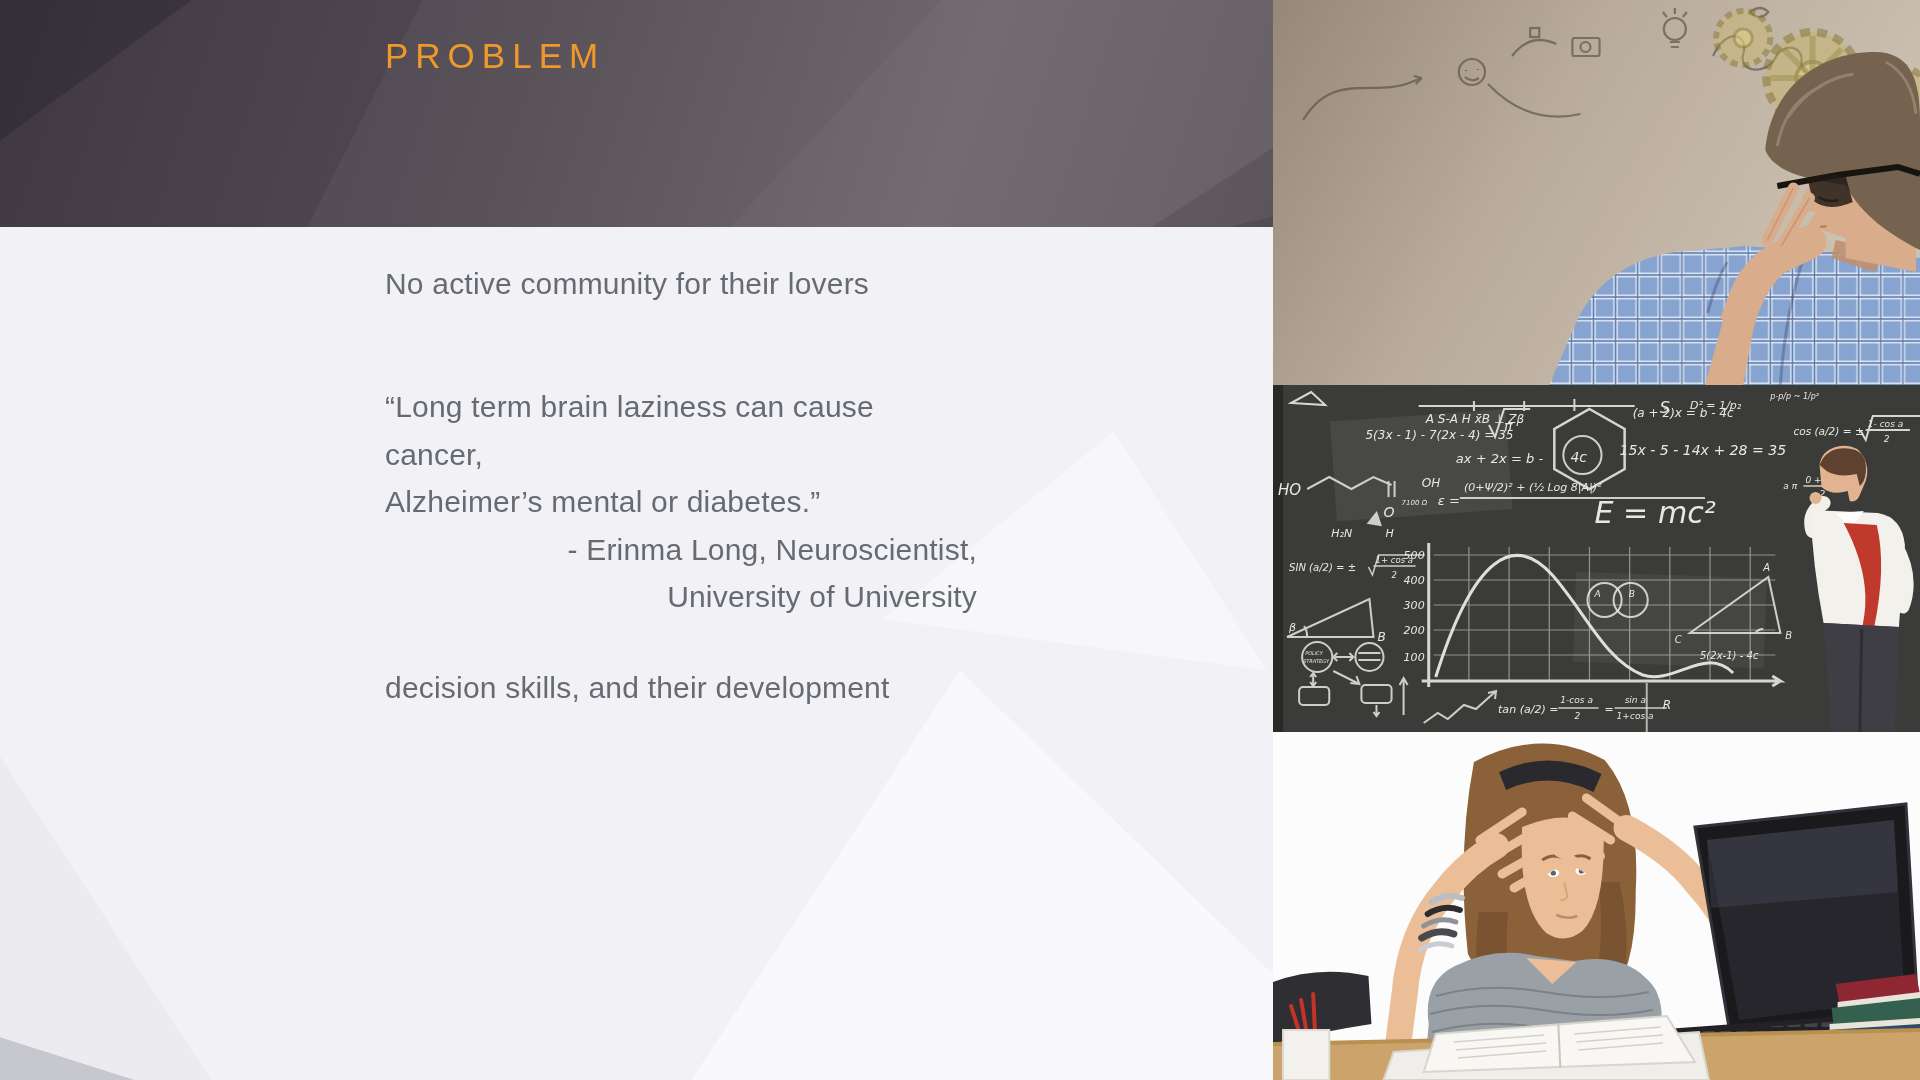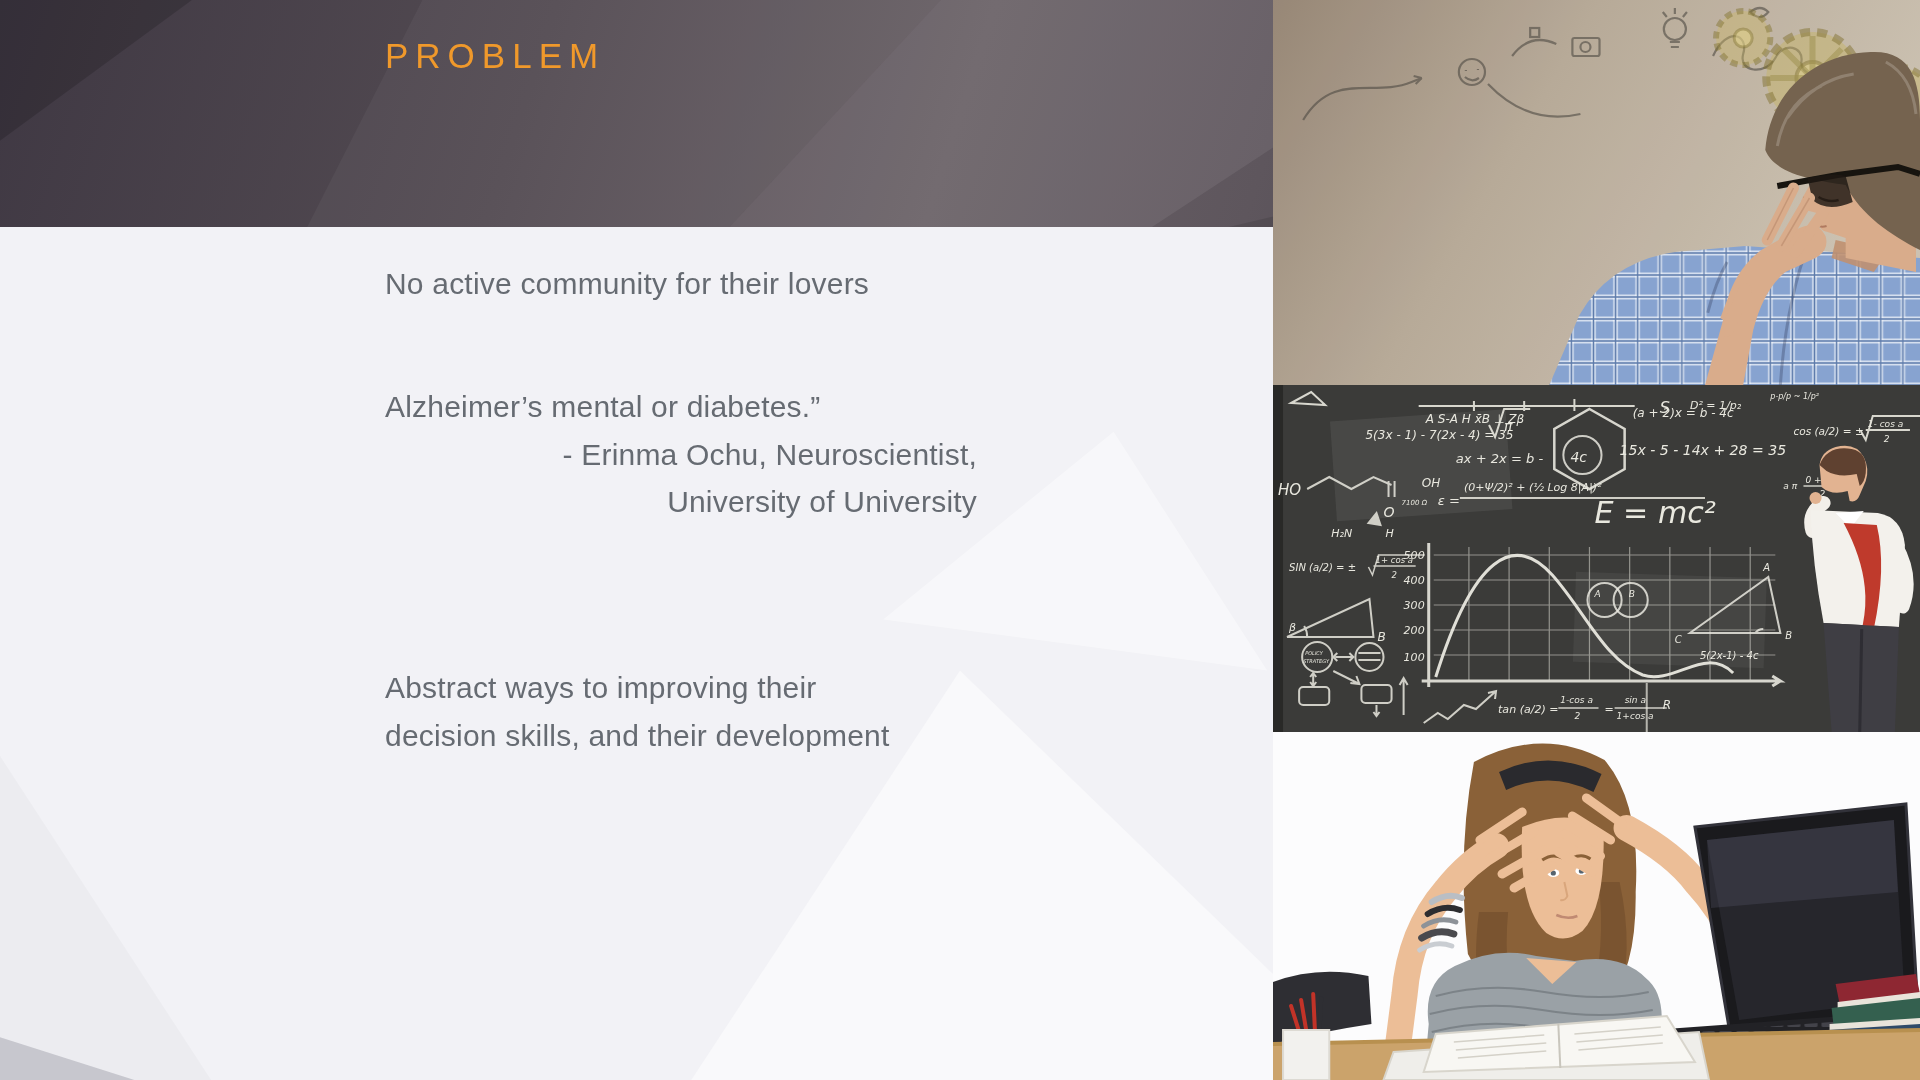--- a/index.html
+++ b/index.html
@@ -56,27 +56,27 @@
   <div class="bf bf2"></div>
   <div class="bf bf3"></div>
   <div class="bf bf4"></div>
   <div class="bf bf5"></div>
 
   <div class="txt pt1">
     <p>No active community for their lovers</p>
   </div>
 
   <div class="txt quote">
+    <p>“Long term brain laziness can cause cancer,</p>
     <p>Alzheimer’s mental or diabetes.”</p>
-    <p class="right">- Erinma Ochu, Neuroscientist,</p>
+    <p class="right">- Erinma Long, Neuroscientist,</p>
     <p class="right">University of University</p>
   </div>
 
   <div class="txt pt2">
-    <p>Abstract ways to improving their</p>
     <p>decision skills, and their development</p>
   </div>
 
   <div class="photos">
 
     <figure class="ph1" aria-label="Man with glasses thinking, hand on forehead, sketched doodles and gears above his head">
       <svg viewBox="0 0 644 385" preserveAspectRatio="none">
         <defs>
           <linearGradient id="wall1" x1="0" y1="0" x2="1" y2="0.35">
             <stop offset="0" stop-color="#a08f7e"></stop>

